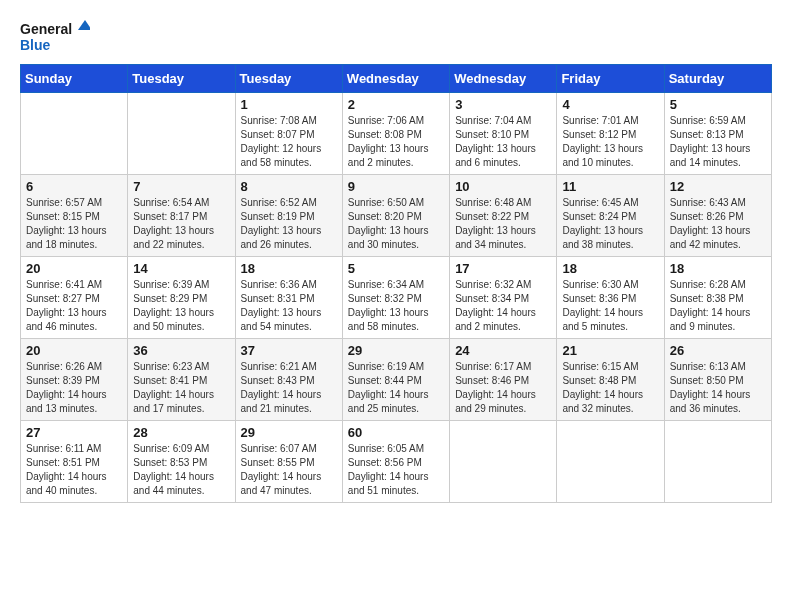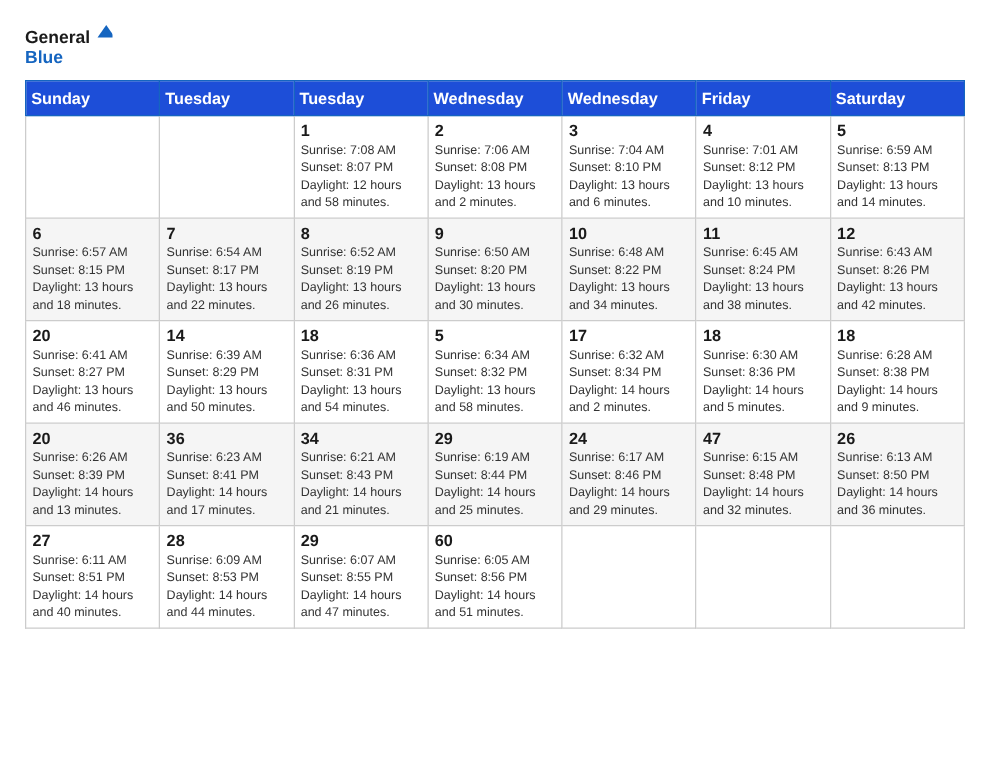--- a/index.html
+++ b/index.html
@@ -199,33 +199,33 @@
       <tr>
         <td>
           <span class="cell-day">20</span>
           <div class="cell-info">Sunrise: 6:26 AM<br>Sunset: 8:39 PM<br>Daylight: 14 hours and 13 minutes.</div>
         </td>
         <td>
           <span class="cell-day">36</span>
           <div class="cell-info">Sunrise: 6:23 AM<br>Sunset: 8:41 PM<br>Daylight: 14 hours and 17 minutes.</div>
         </td>
         <td>
-          <span class="cell-day">34</span>
+          <span class="cell-day">37</span>
           <div class="cell-info">Sunrise: 6:21 AM<br>Sunset: 8:43 PM<br>Daylight: 14 hours and 21 minutes.</div>
         </td>
         <td>
           <span class="cell-day">29</span>
           <div class="cell-info">Sunrise: 6:19 AM<br>Sunset: 8:44 PM<br>Daylight: 14 hours and 25 minutes.</div>
         </td>
         <td>
           <span class="cell-day">24</span>
           <div class="cell-info">Sunrise: 6:17 AM<br>Sunset: 8:46 PM<br>Daylight: 14 hours and 29 minutes.</div>
         </td>
         <td>
-          <span class="cell-day">47</span>
+          <span class="cell-day">21</span>
           <div class="cell-info">Sunrise: 6:15 AM<br>Sunset: 8:48 PM<br>Daylight: 14 hours and 32 minutes.</div>
         </td>
         <td>
           <span class="cell-day">26</span>
           <div class="cell-info">Sunrise: 6:13 AM<br>Sunset: 8:50 PM<br>Daylight: 14 hours and 36 minutes.</div>
         </td>
       </tr>
       <tr>
         <td>
           <span class="cell-day">27</span>

